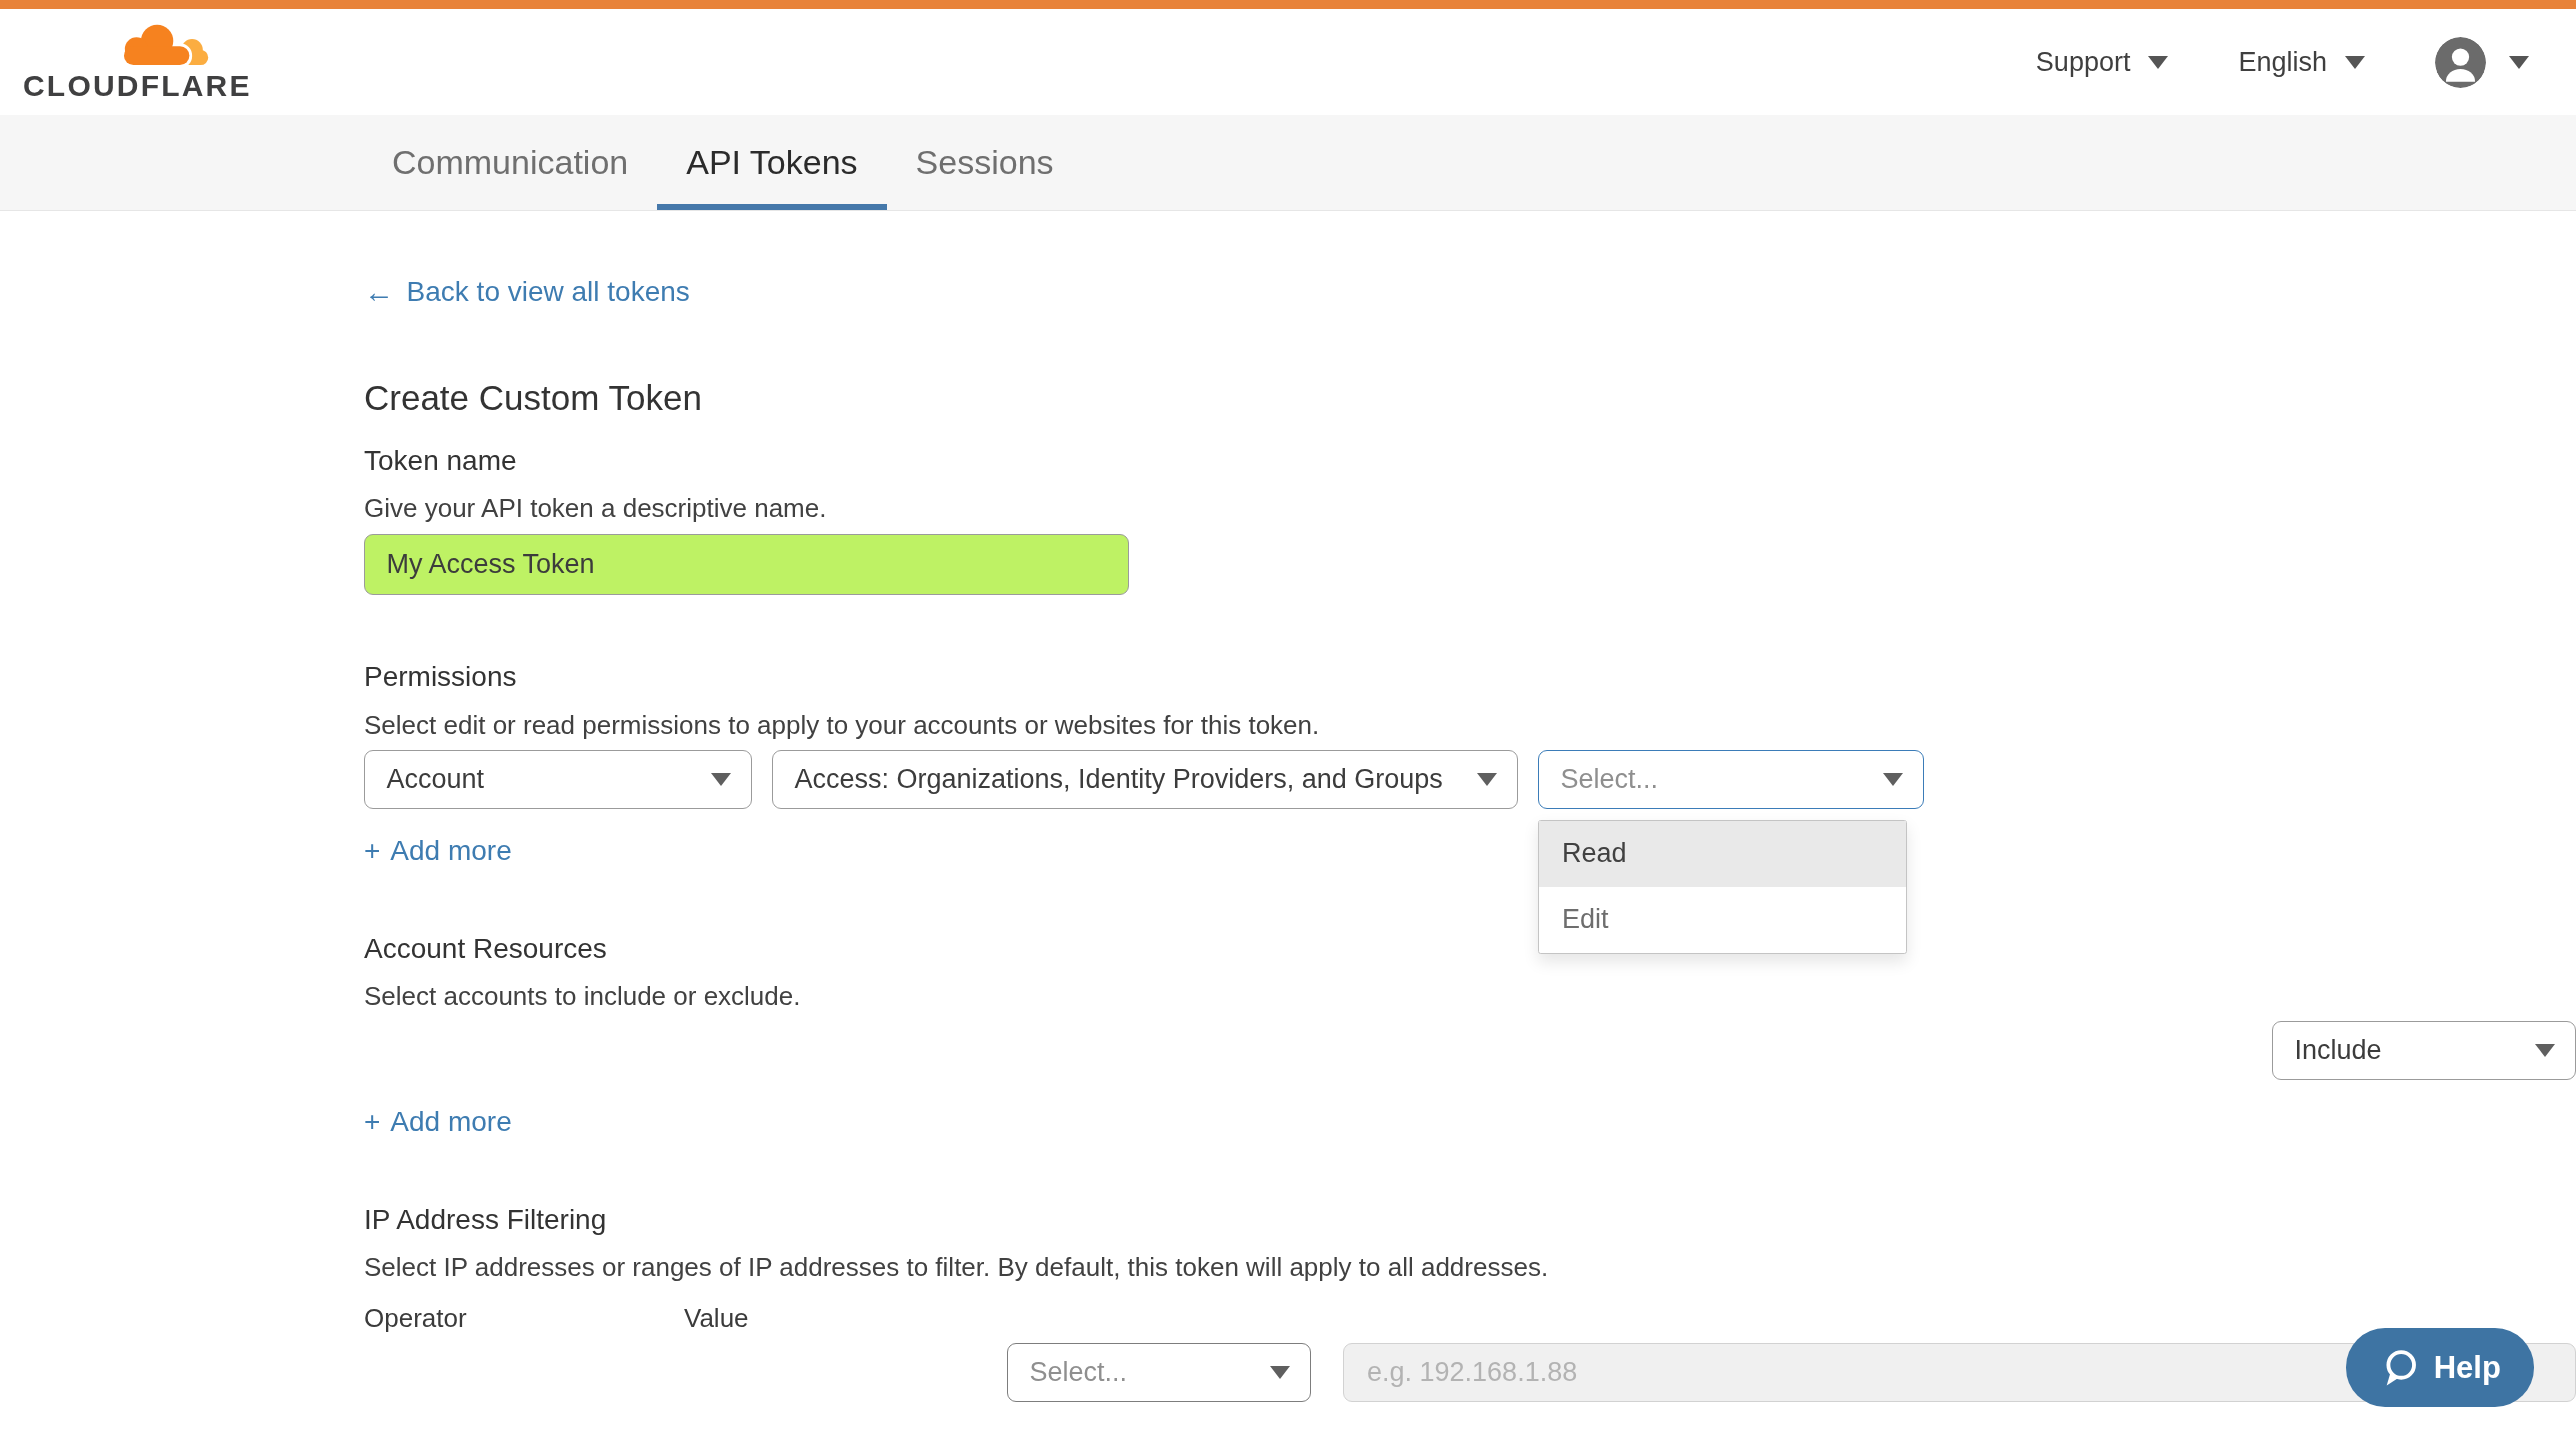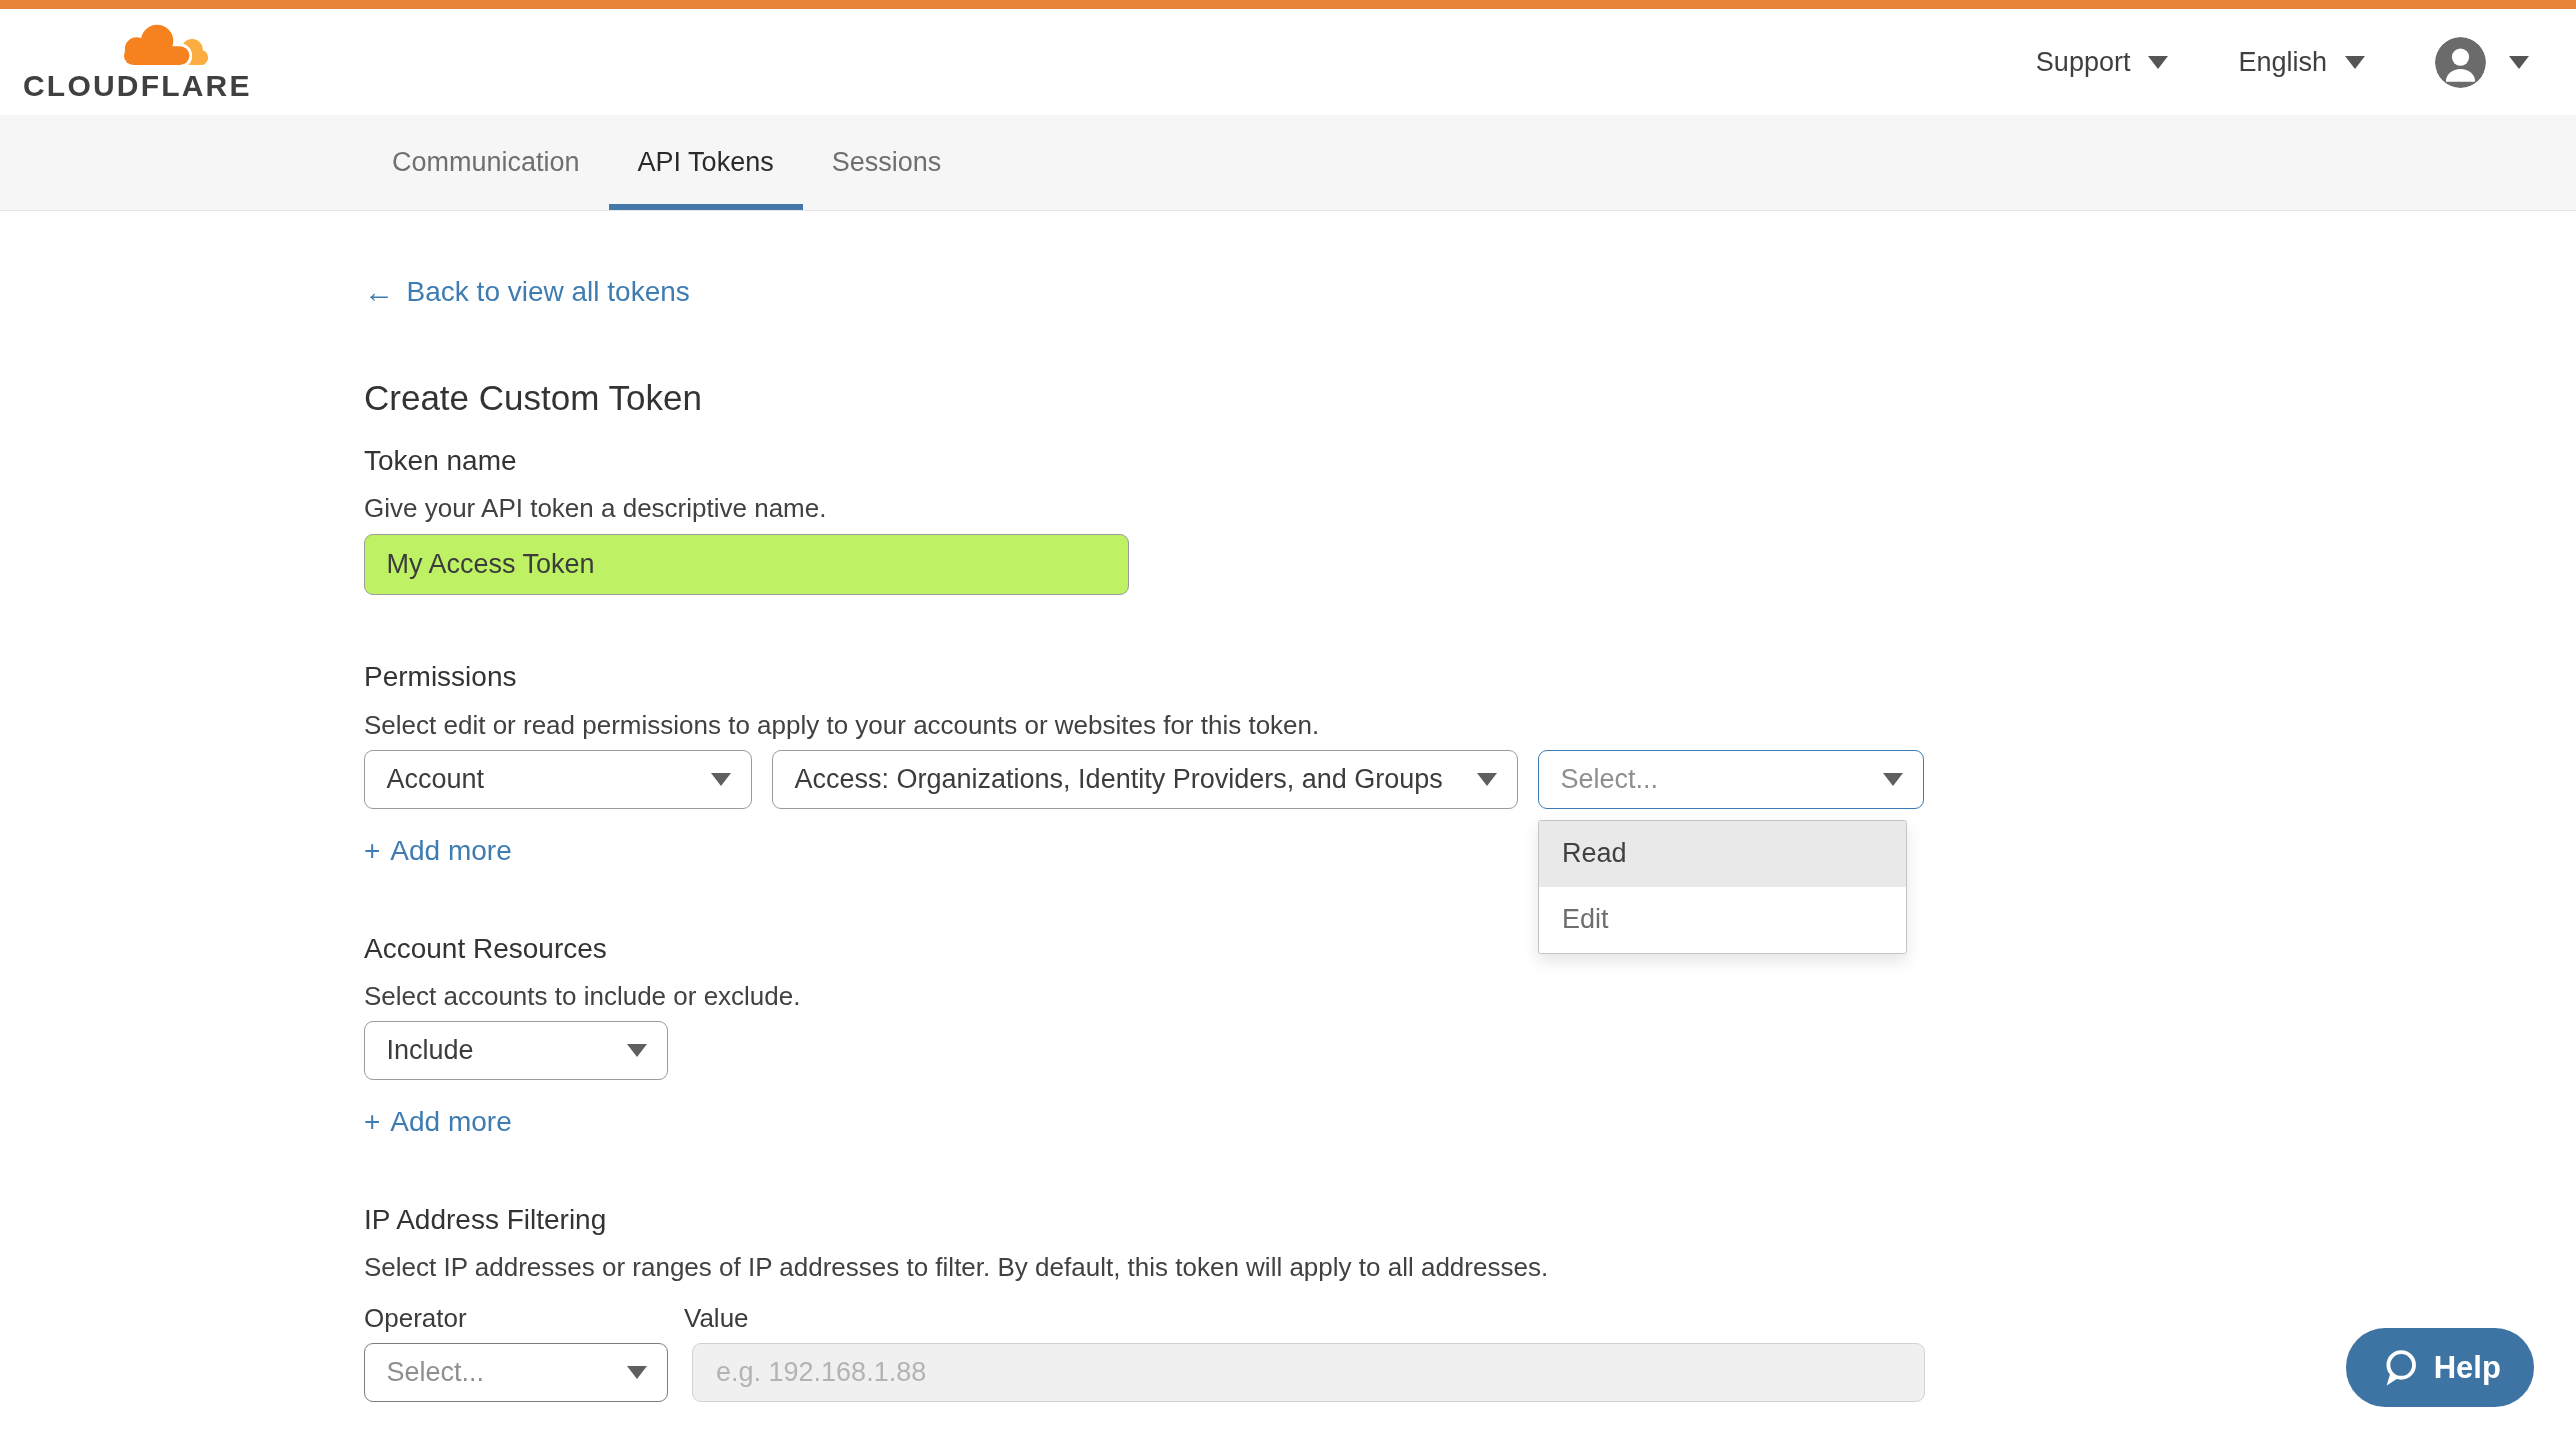--- a/index.html
+++ b/index.html
@@ -39,21 +39,21 @@
   .avatar { width: 51px; height: 51px; border-radius: 50%; overflow: hidden; }
 
   
   .tabbar {
     height: 96px; background: #f6f6f6;
     border-bottom: 0.9px solid #e6e6e6;
     display: flex; padding-left: 363px;
   }
   .tab {
     position: relative; padding: 0 29px;
-    line-height: 95px; font-size: 27px; color: #6f6f6f; cursor: pointer;
+    line-height: 95px; font-size: 34px; color: #6f6f6f; cursor: pointer;
     white-space: nowrap;
     text-align: center;
   }
   .tab.active { color: #2b2b2b; }
   .tab-underline {
     position: absolute; left: 0; right: 0; bottom: 0; height: 6.3px;
     background: var(--tab-underline-blue, #4578aa);
   }
 
   
@@ -75,21 +75,21 @@
   .text-input {
     display: block; margin-top: 10px;
     width: 765px; height: 61px;
     border: 1.8px solid #9b9b9b; border-radius: 9px;
     font-family: "Liberation Sans", "DejaVu Sans", sans-serif;
     font-size: 27px; color: #3c3c3c; padding: 0 21.5px;
     outline: none; background: #bef264;
   }
 
   .controls-row { margin-top: 9px; display: flex; gap: 20px; align-items: flex-start; }
-  .controls-row.gap18 { gap: 24px; }
+  .controls-row.gap18 { gap: 32px; justify-content: flex-end; }
 
   .select-control {
     position: relative; height: 59px;
     border: 1.8px solid #9b9b9b; border-radius: 9px; background: #ffffff;
     display: flex; align-items: center;
     padding: 0 54px 0 21.5px;
     font-size: 27px; color: #3c3c3c; cursor: pointer; white-space: nowrap;
     overflow: hidden;
   }
   .select-caret {

